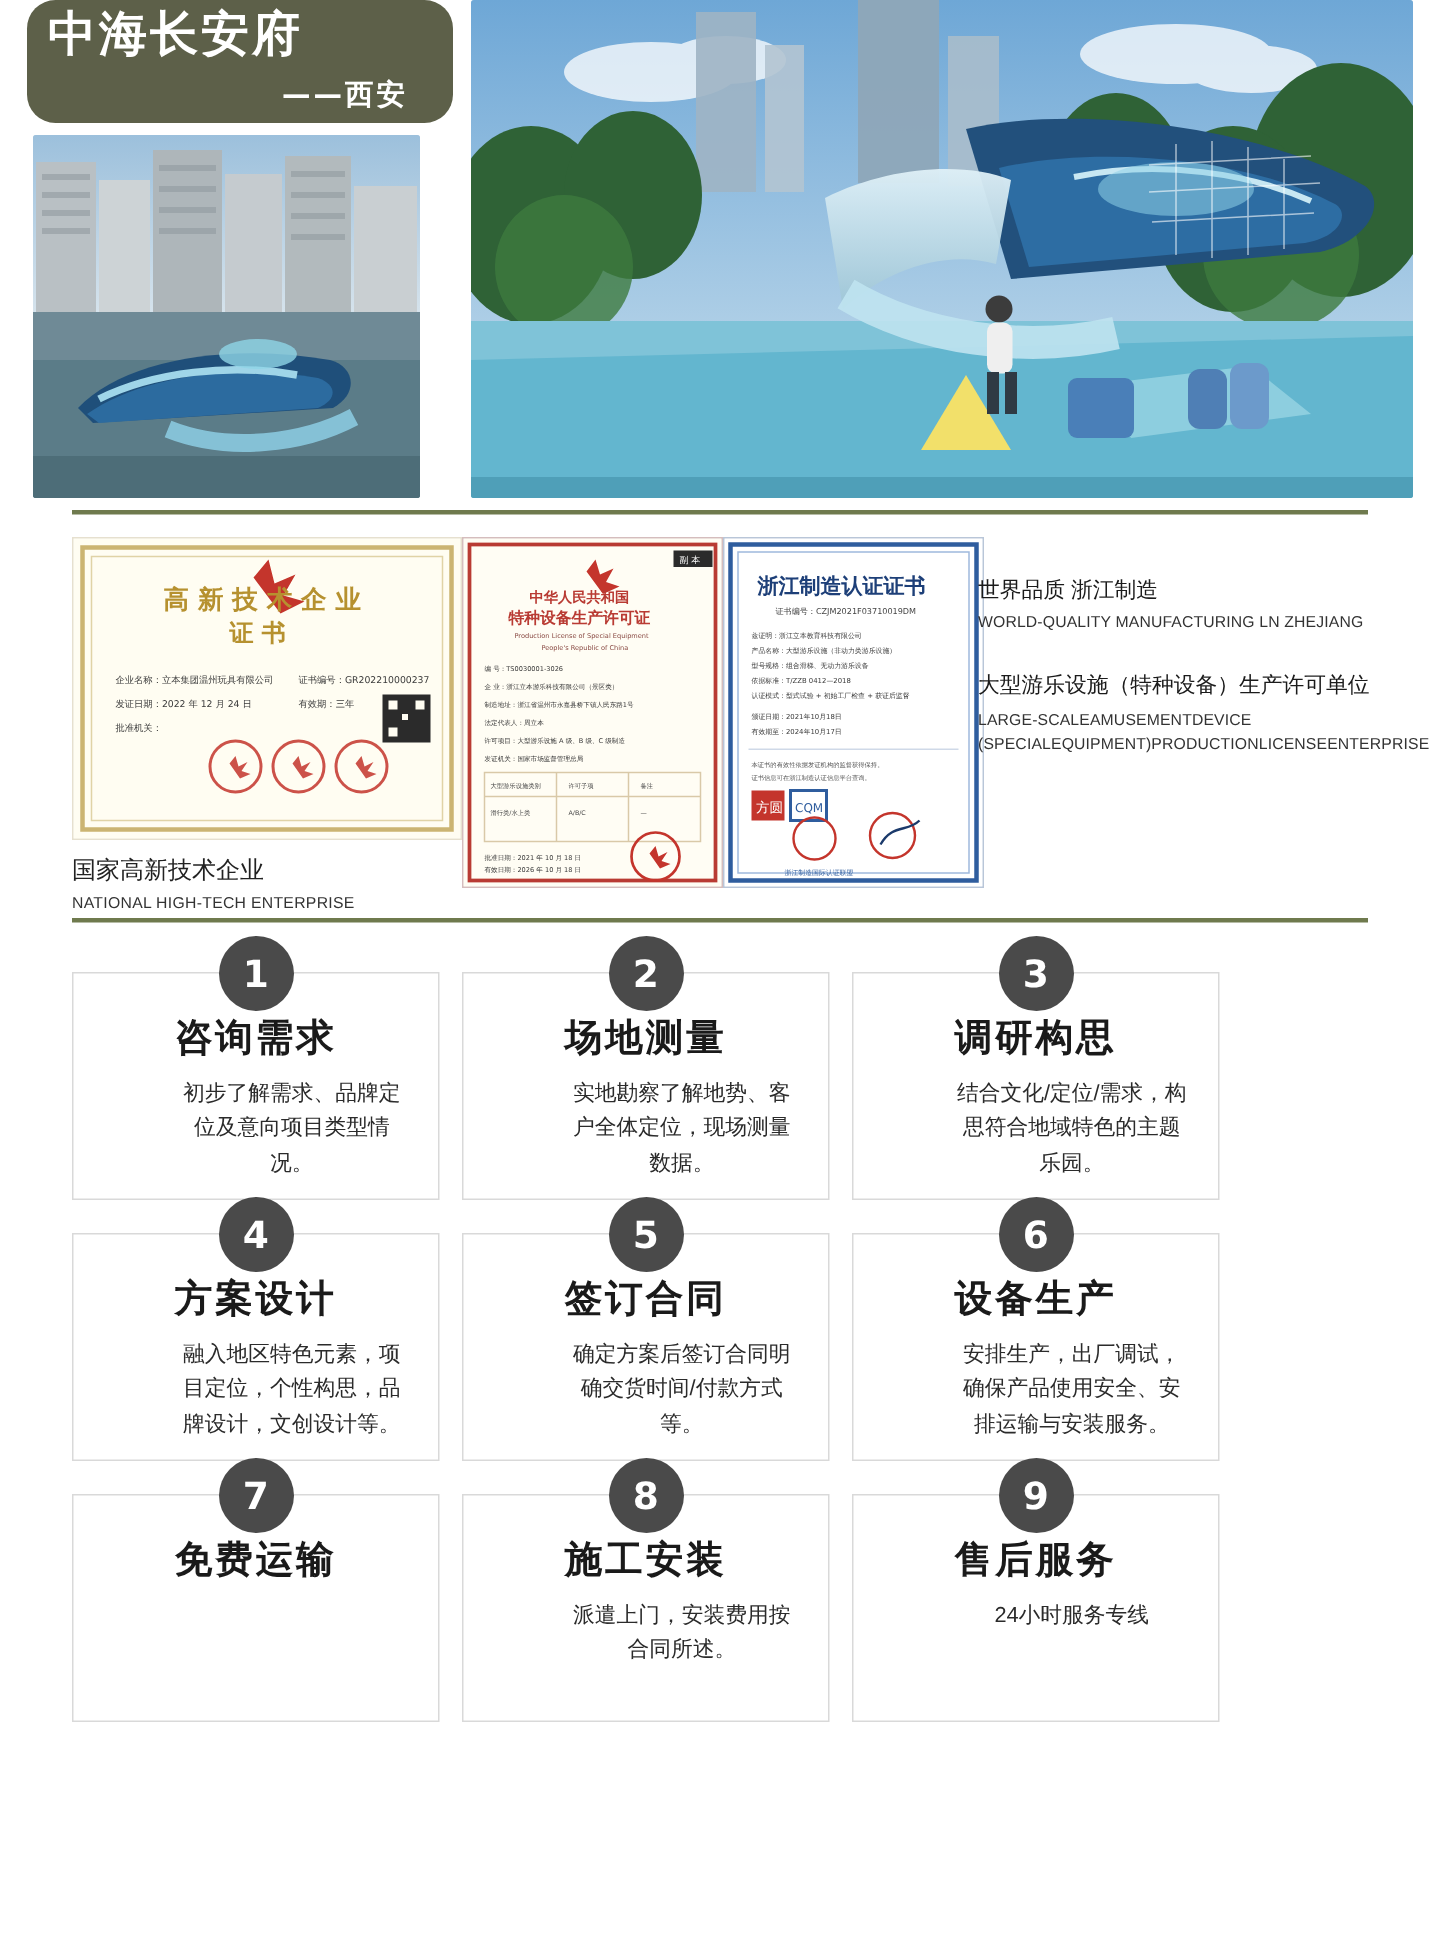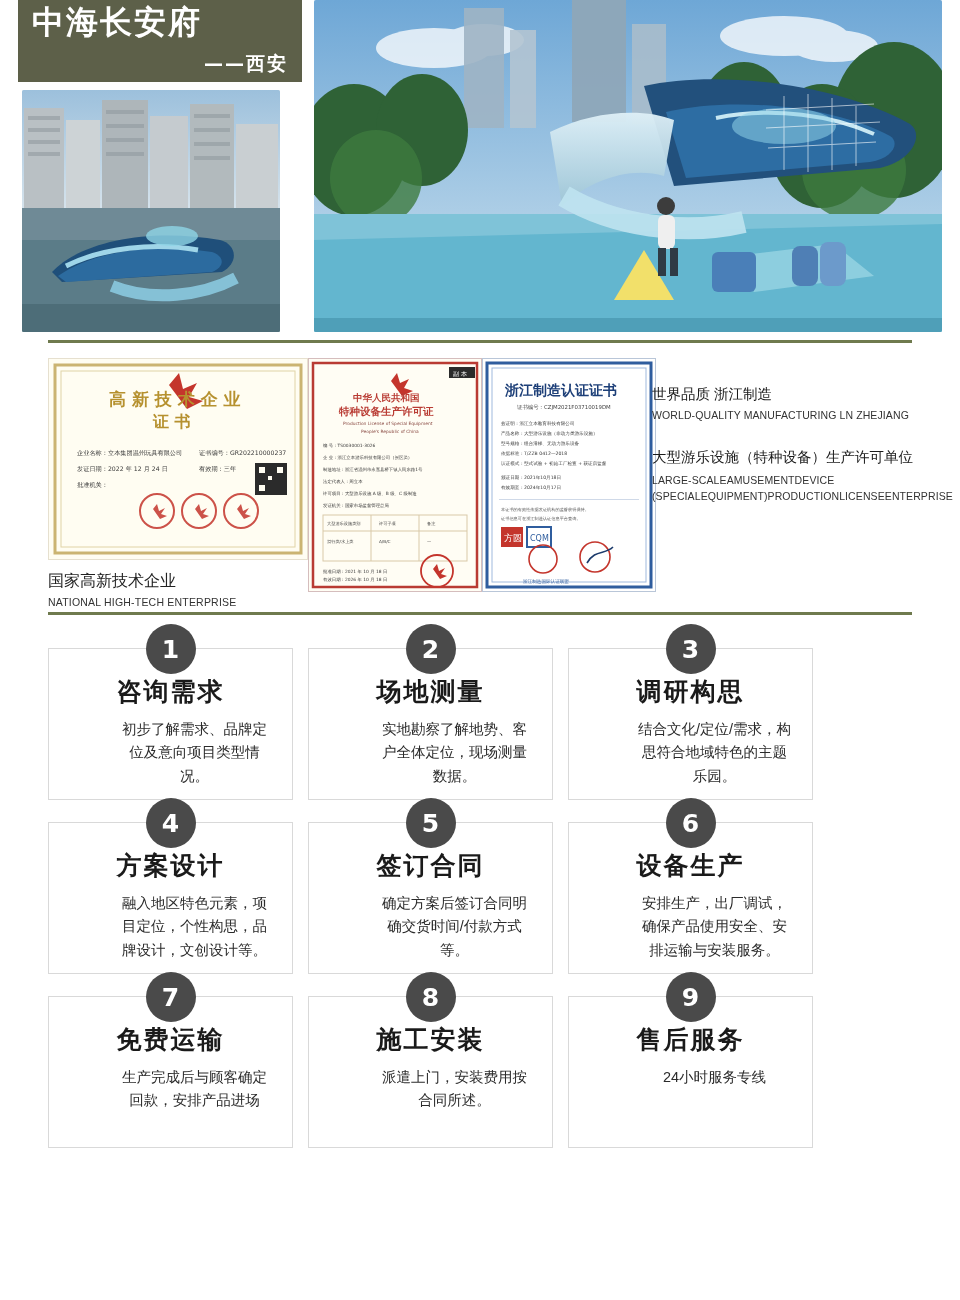--- a/index.html
+++ b/index.html
@@ -11,21 +11,21 @@
     overflow:hidden;
     position:relative;
   }
 
   
   .hero{position:relative;width:960px;height:340px;}
   .hero-left{position:absolute;left:18px;top:0;width:284px;height:340px;}
   .hero-title-box{
     width:284px;height:82px;background:#5d6049;
     display:flex;flex-direction:column;justify-content:center;
-    box-sizing:border-box;padding:4px 14px 6px 14px;
+    box-sizing:border-box;padding:4px 30px 6px 14px;border-radius:19px;
   }
   .hero-title-cn{
     color:#ffffff;font-size:32px;font-weight:bold;letter-spacing:2px;
     line-height:1.05;text-align:left;
     font-family:"DejaVu Sans","Liberation Sans",sans-serif;
   }
   .hero-title-sub{
     color:#ffffff;font-size:19px;font-weight:bold;letter-spacing:2px;
     text-align:right;line-height:1.1;margin-top:14px;
     font-family:"DejaVu Sans","Liberation Sans",sans-serif;
@@ -391,21 +391,20 @@
         <div class="badge">6</div>
         <div class="cell-title">设备生产</div>
         <div class="cell-desc">安排生产，出厂调试，确保产品使用安全、安排运输与安装服务。</div>
       </div>
     </div>
 
     <div class="grid-row">
       <div class="cell">
         <div class="badge">7</div>
         <div class="cell-title">免费运输</div>
-        <div class="cell-desc">生产完成后与顾客确定回款，安排产品进场</div>
       </div>
       <div class="cell">
         <div class="badge">8</div>
         <div class="cell-title">施工安装</div>
         <div class="cell-desc">派遣上门，安装费用按合同所述。</div>
       </div>
       <div class="cell">
         <div class="badge">9</div>
         <div class="cell-title">售后服务</div>
         <div class="cell-desc">24小时服务专线</div>

